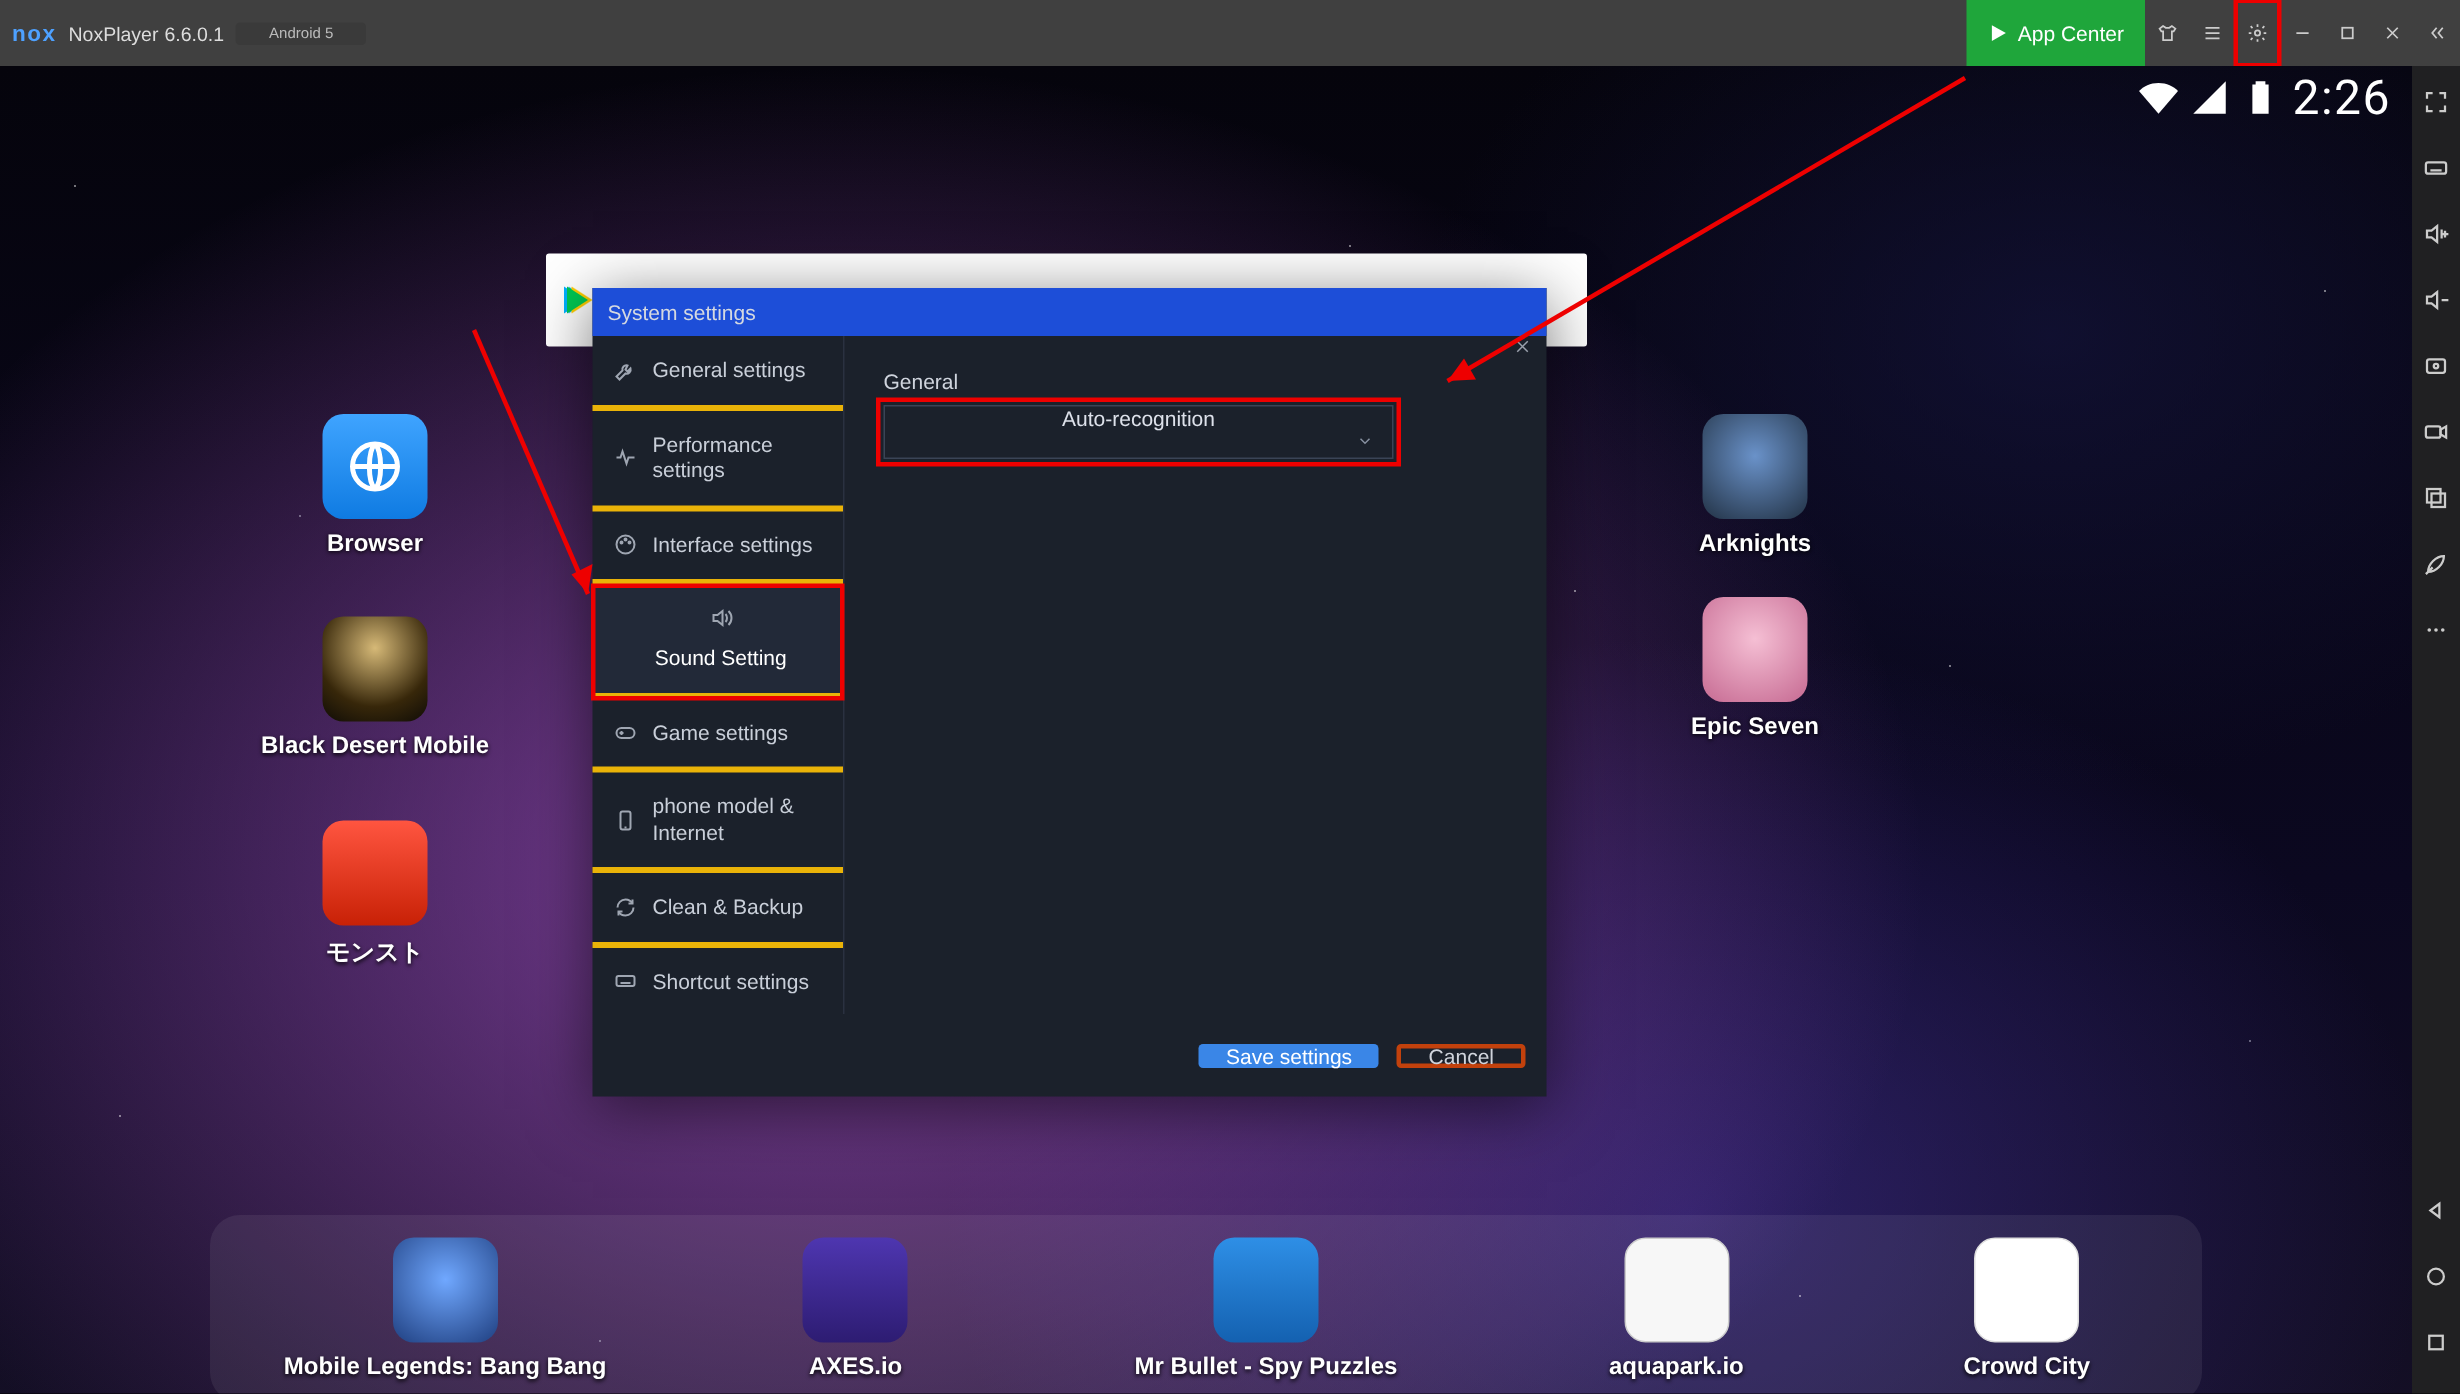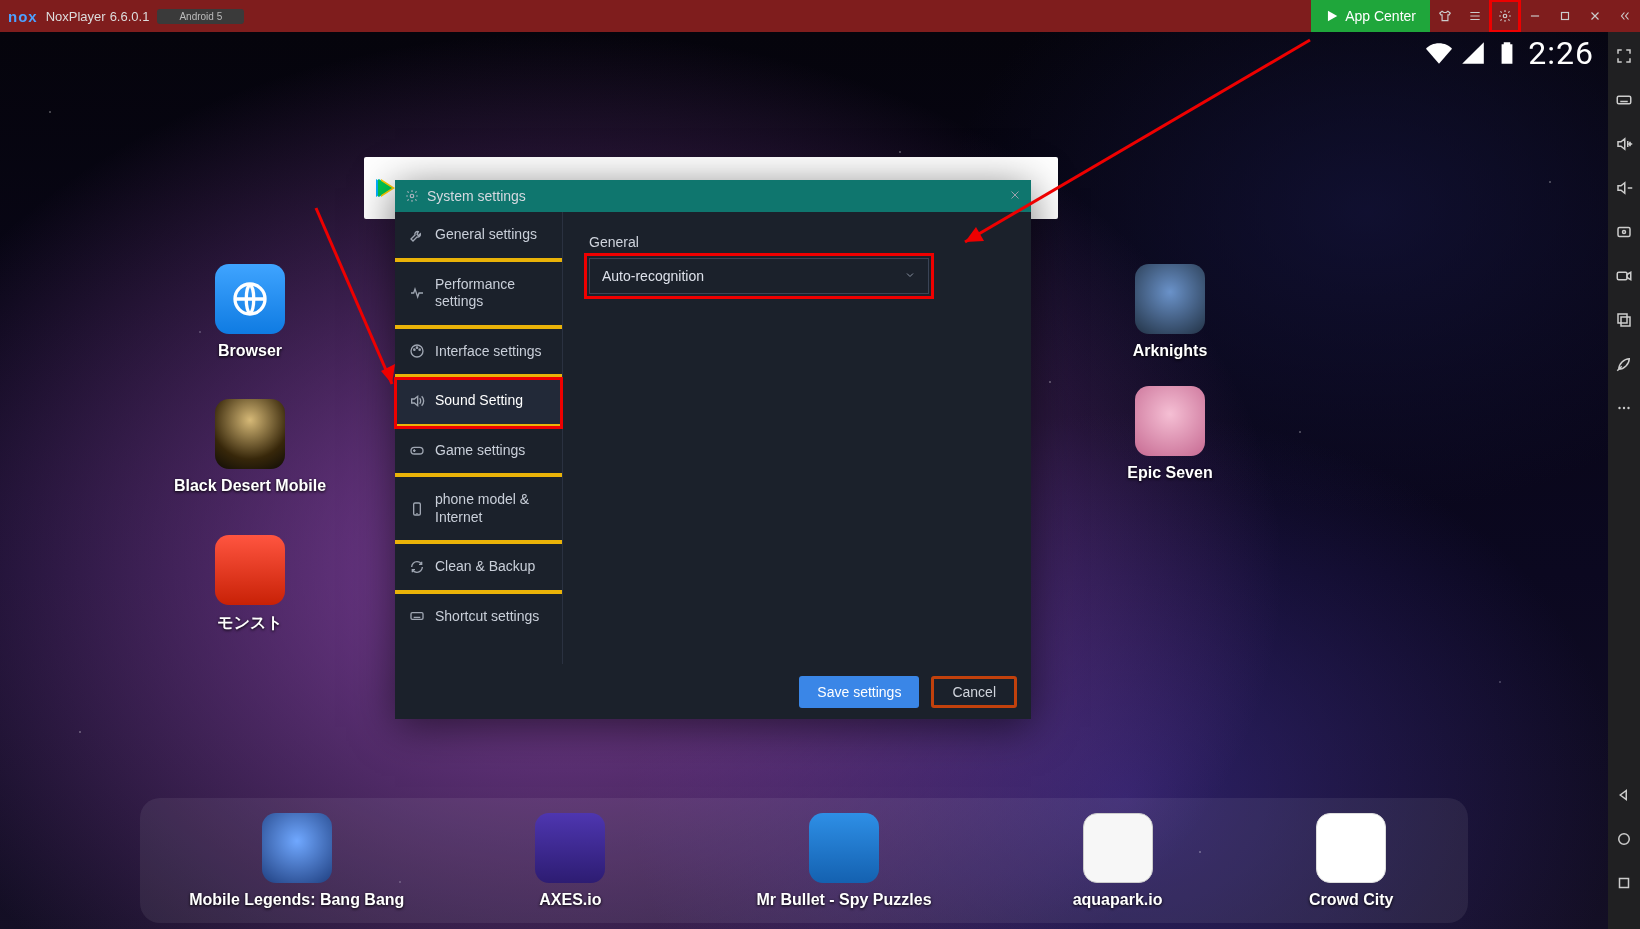--- a/index.html
+++ b/index.html
@@ -1,21 +1,21 @@
 <!DOCTYPE html>
 <html><head>
 <meta charset="utf-8">
 <style>
   * { box-sizing: border-box; margin: 0; padding: 0; font-family: "Segoe UI", Arial, sans-serif; }
   html, body { width: 1640px; height: 929px; overflow: hidden; background: #000; }
 
   
   .titlebar {
-    height: 32px;
-    background: #7f1d1d;
+    height: 44px;
+    background: #404040;
     display: flex;
     align-items: center;
     color: #ddd;
     font-size: 13px;
     text-align: right;
   }
   .titlebar .logo {
     display: inline-flex;
     align-items: center;
     padding: 0 8px;
@@ -40,21 +40,21 @@
     padding: 0 14px;
     font-size: 14px;
     gap: 6px;
   }
   .titlebar .tb-btn {
     width: 30px; height: 100%;
     display: flex; align-items: center; justify-content: center;
     color: #ccc; cursor: pointer;
   }
   .titlebar .tb-btn svg { width: 14px; height: 14px; }
-  .red-box { outline: 3px solid #e00; outline-offset: -2px; }
+  .red-box { outline: 3px solid #e00; outline-offset: -2px; flex-direction: column; }
 
   
   .body-row { display: flex; height: 901px; }
   .emulator {
     position: relative;
     width: 1608px;
     height: 901px;
     background:
       radial-gradient(1200px 900px at 35% 60%, rgba(180,90,210,0.70), rgba(10,10,30,0.0) 60%),
       radial-gradient(900px 700px at 70% 85%, rgba(70,50,160,0.55), rgba(5,5,15,0.0) 55%),
@@ -169,24 +169,25 @@
     left: 395px; top: 148px;
     width: 636px; height: 539px;
     background: #1b212b;
     box-shadow: 0 8px 40px rgba(0,0,0,.55);
     display:flex; flex-direction:column;
     color:#d5d9e0;
     font-size:14px;
   }
   .dlg-title {
     height: 32px; width:100%;
-    background: #0f766e;
-    display:flex; align-items:center;
+    background: #1d4ed8;
+    display:flex; align-items:flex-start;
     padding: 0 10px;
     gap:8px;
+    flex-direction:column;
   }
   .dlg-title .close { margin-left:auto; cursor:pointer; color:#aaa; }
   .dlg-body { flex:1; display:flex; min-height:0; }
   .dlg-nav { width: 168px; border-right:1px solid #2a3140; }
   .dlg-nav .item {
     padding: 14px 10px 14px 14px;
     display:flex; align-items:center;
     gap:10px;
     border-bottom:4px solid #eab308;
     color:#c9cfd9; cursor:pointer;
@@ -208,21 +209,21 @@
     cursor:pointer;
   }
   .select .chev { margin-left:auto; color:#8891a1; }
   .dlg-footer {
     height:55px;
     display:flex; align-items:center; justify-content:flex-end;
     padding: 0 14px;
     gap: 12px;
   }
   .btn {
-    height:32px; padding: 0 18px;
+    height:16px; padding: 0 18px;
     display:flex; align-items:center; justify-content:center;
     border-radius:3px;
     font-size:14px; cursor:pointer;
   }
   .btn.primary   { background:#3a86e7; color:#fff; }
   .btn.secondary { border:3px solid #c2410c; color:#d0d4dc; }
 
   
   .anno { position:absolute; inset:0; pointer-events:none; }
   .anno line { stroke:#e00; stroke-width:3; }

